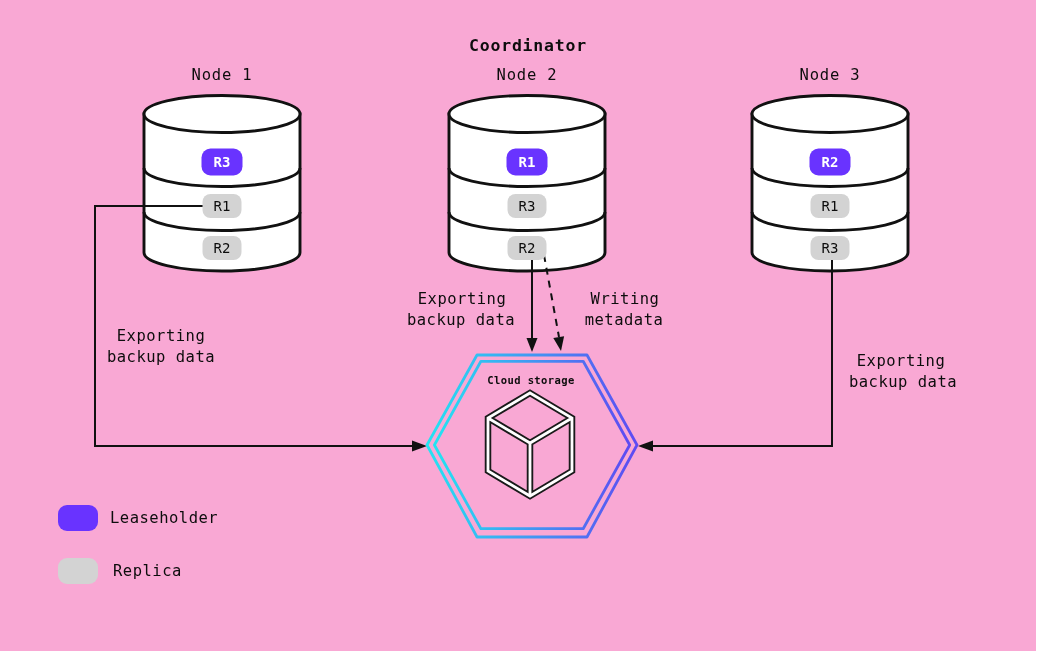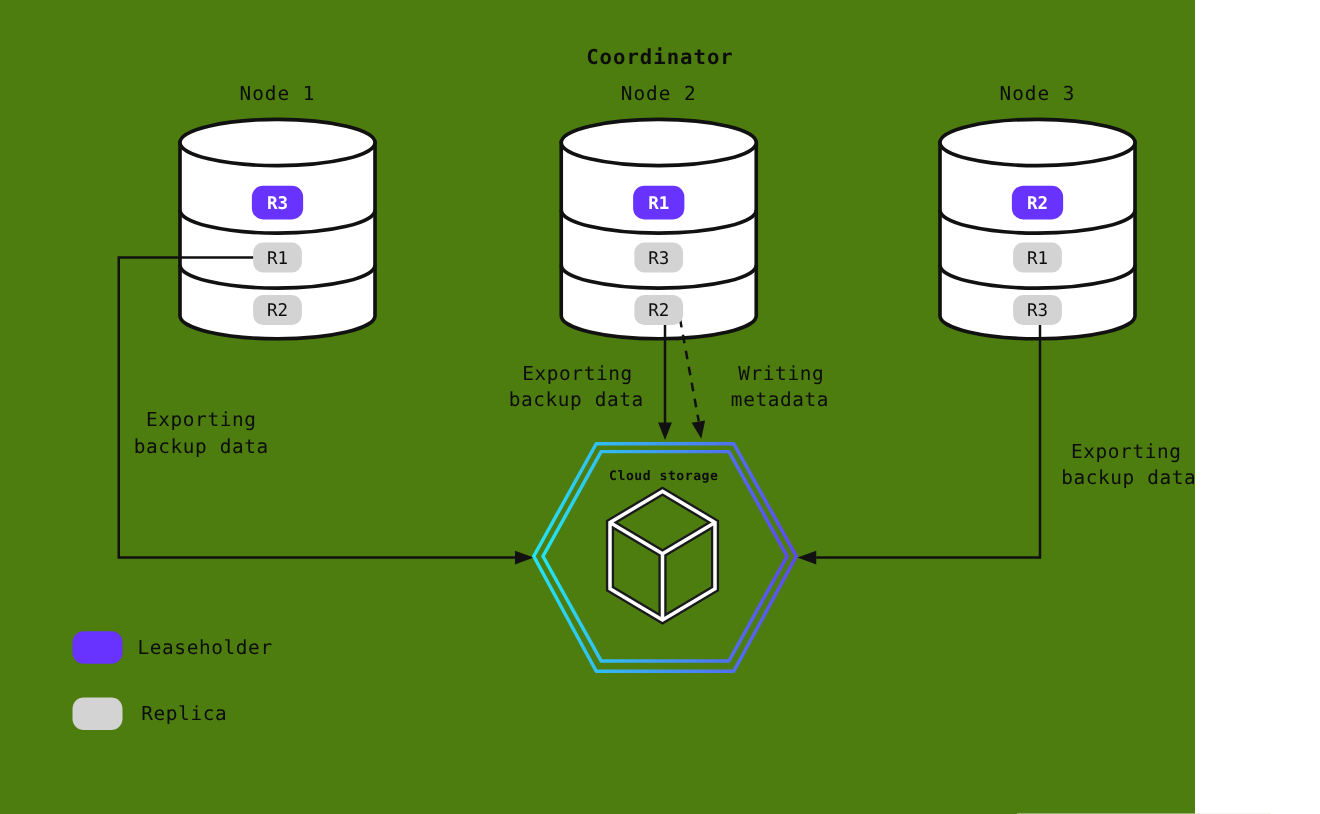--- a/index.html
+++ b/index.html
@@ -1,16 +1,16 @@
 <!DOCTYPE html>
 <html><head>
 <meta charset="utf-8">
 <style>
   html,body{margin:0;padding:0;background:#fff;}
-  .page{width:956px;height:651px;position:relative;font-family:"DejaVu Sans Mono",monospace;background:#4d7c0f;overflow:hidden;}
+  .page{width:1036px;height:651px;position:relative;font-family:"DejaVu Sans Mono",monospace;background:#f9a8d4;overflow:hidden;}
   text{font-family:"DejaVu Sans Mono",monospace;fill:#0d0d0d;}
   .title{font-size:16.5px;font-weight:bold;letter-spacing:0.8px;}
   .node-label{font-size:15.5px;letter-spacing:0.8px;}
   .edge-label{font-size:15.5px;letter-spacing:0.5px;}
   .badge-text{font-size:14px;}
   .badge-text-lease{font-size:14px;font-weight:bold;fill:#ffffff;}
   .cloud-label{font-size:10.5px;font-weight:bold;letter-spacing:0.4px;}
   .legend-label{font-size:15.5px;letter-spacing:0.5px;}
   .cyl{fill:#ffffff;stroke:#111111;stroke-width:2.9;}
   .cyl-arc{fill:none;stroke:#111111;stroke-width:2.9;}

